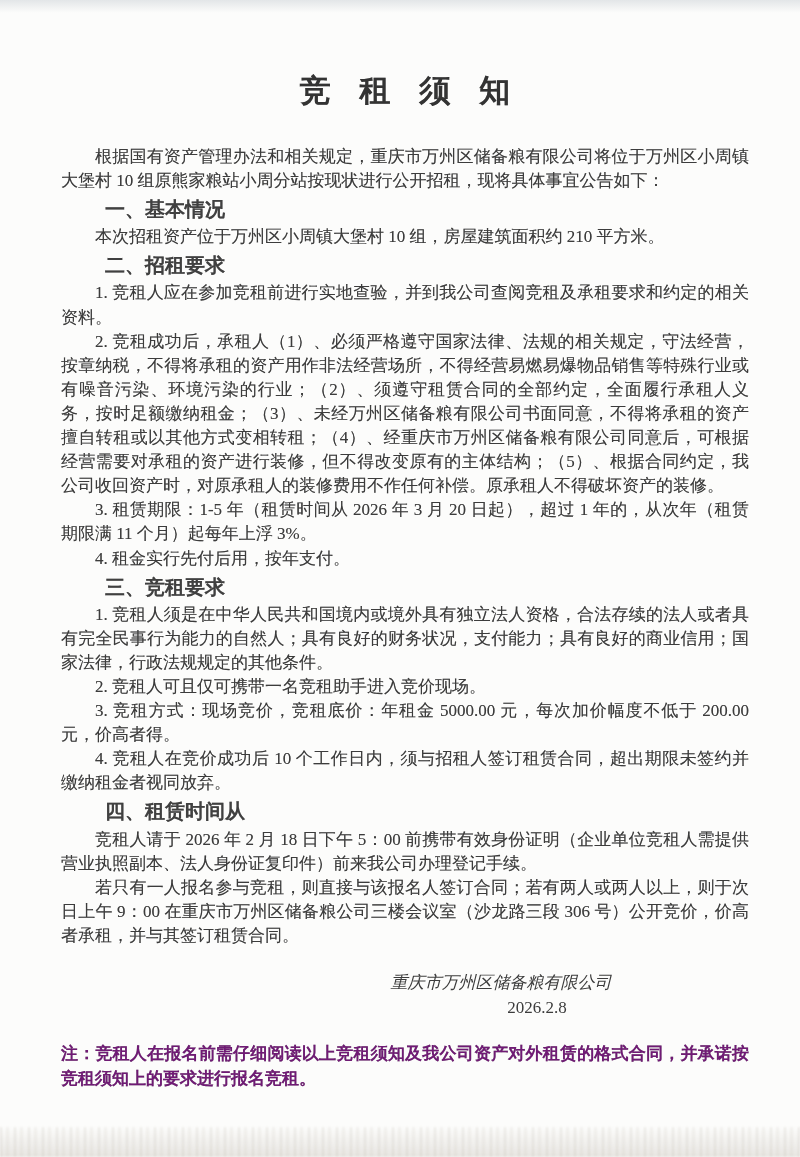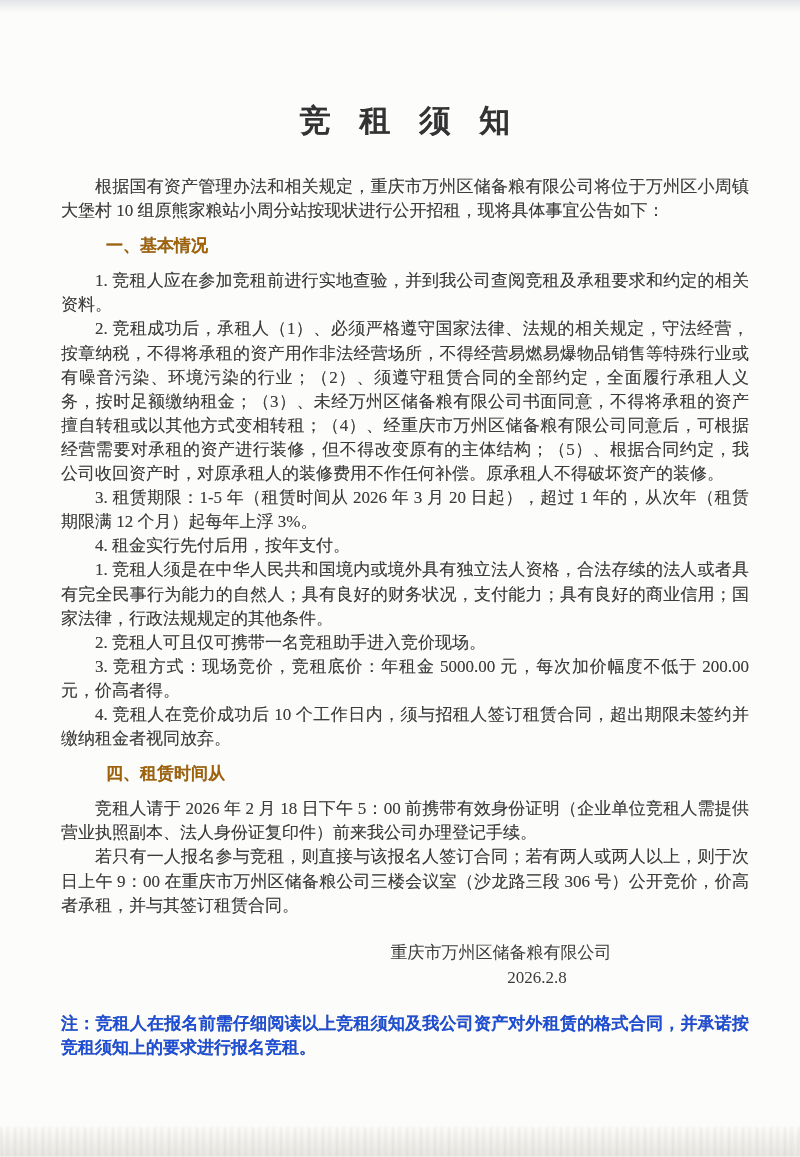--- a/index.html
+++ b/index.html
@@ -19,73 +19,76 @@
     position:absolute; bottom:0; left:0; right:0; height:30px;
     background:
       repeating-linear-gradient(90deg, rgba(170,162,150,0.20) 0 2px, rgba(255,255,255,0) 2px 6px, rgba(180,172,158,0.12) 6px 9px, rgba(255,255,255,0) 9px 14px),
       linear-gradient(0deg, rgba(185,178,166,0.30), rgba(255,255,255,0));
     filter:blur(1px);
   }
   .content {
     position:absolute; left:61px; top:0; width:688px;
   }
   .doc-title {
-    margin-top:100px;
+    margin-top:70px;
     text-align:center;
     font-size:31px;
     font-weight:600;
     color:#333;
     letter-spacing:0.93em;
     padding-left:0.93em; 
     text-shadow:0 0 0.5px rgba(60,60,60,0.55);
   }
   .bodytext {
     margin-top:33px;
     font-size:17px;
     line-height:24.1px;
     text-align:justify;
     text-shadow:0 0 0.4px rgba(60,60,60,0.45);
   }
   .bodytext p { margin:0; text-indent:2em; }
   .bodytext .sec-heading {
-    margin:11px; text-indent:2em;
-    font-weight:bold; font-size:17px; color:#a16207;
+    margin:4px; text-indent:2em;
+    font-weight:bold; font-size:20px; color:#404040;
   }
   .signature { margin-top:22px; font-size:17px; line-height:25px; }
-  .sig-company { text-align:center; padding-left:192px; }
+  .sig-company { text-align:center; padding-left:192px;font-style:italic; }
   .sig-date   { text-align:center; padding-left:264px; }
   .footer-note {
     margin-top:22px;
     font-size:17px; line-height:24.5px;
     font-weight:bold;
     text-align:justify;
-    color:#1d4ed8;
+    color:#701a75;
     text-shadow:0 0 0.4px rgba(50,50,50,0.5);
   }
 </style>
 </head>
 <body>
 
 <div class="scan-edge-top"></div>
 
 <div class="content">
 
   <div class="doc-title">竞租须知</div>
 
   <div class="bodytext">
 
     <p>根据国有资产管理办法和相关规定，重庆市万州区储备粮有限公司将位于万州区小周镇大堡村 10 组原熊家粮站小周分站按现状进行公开招租，现将具体事宜公告如下：</p>
 
     <p class="sec-heading">一、基本情况</p>
+    <p>本次招租资产位于万州区小周镇大堡村 10 组，房屋建筑面积约 210 平方米。</p>
 
+    <p class="sec-heading">二、招租要求</p>
     <p>1. 竞租人应在参加竞租前进行实地查验，并到我公司查阅竞租及承租要求和约定的相关资料。</p>
     <p>2. 竞租成功后，承租人（1）、必须严格遵守国家法律、法规的相关规定，守法经营，按章纳税，不得将承租的资产用作非法经营场所，不得经营易燃易爆物品销售等特殊行业或有噪音污染、环境污染的行业；（2）、须遵守租赁合同的全部约定，全面履行承租人义务，按时足额缴纳租金；（3）、未经万州区储备粮有限公司书面同意，不得将承租的资产擅自转租或以其他方式变相转租；（4）、经重庆市万州区储备粮有限公司同意后，可根据经营需要对承租的资产进行装修，但不得改变原有的主体结构；（5）、根据合同约定，我公司收回资产时，对原承租人的装修费用不作任何补偿。原承租人不得破坏资产的装修。</p>
-    <p>3. 租赁期限：1-5 年（租赁时间从 2026 年 3 月 20 日起），超过 1 年的，从次年（租赁期限满 12 个月）起每年上浮 3%。</p>
+    <p>3. 租赁期限：1-5 年（租赁时间从 2026 年 3 月 20 日起），超过 1 年的，从次年（租赁期限满 11 个月）起每年上浮 3%。</p>
     <p>4. 租金实行先付后用，按年支付。</p>
 
+    <p class="sec-heading">三、竞租要求</p>
     <p>1. 竞租人须是在中华人民共和国境内或境外具有独立法人资格，合法存续的法人或者具有完全民事行为能力的自然人；具有良好的财务状况，支付能力；具有良好的商业信用；国家法律，行政法规规定的其他条件。</p>
     <p>2. 竞租人可且仅可携带一名竞租助手进入竞价现场。</p>
     <p>3. 竞租方式：现场竞价，竞租底价：年租金 5000.00 元，每次加价幅度不低于 200.00 元，价高者得。</p>
     <p>4. 竞租人在竞价成功后 10 个工作日内，须与招租人签订租赁合同，超出期限未签约并缴纳租金者视同放弃。</p>
 
     <p class="sec-heading">四、租赁时间从</p>
     <p>竞租人请于 2026 年 2 月 18 日下午 5：00 前携带有效身份证明（企业单位竞租人需提供营业执照副本、法人身份证复印件）前来我公司办理登记手续。</p>
 
     <p>若只有一人报名参与竞租，则直接与该报名人签订合同；若有两人或两人以上，则于次日上午 9：00 在重庆市万州区储备粮公司三楼会议室（沙龙路三段 306 号）公开竞价，价高者承租，并与其签订租赁合同。</p>
 

